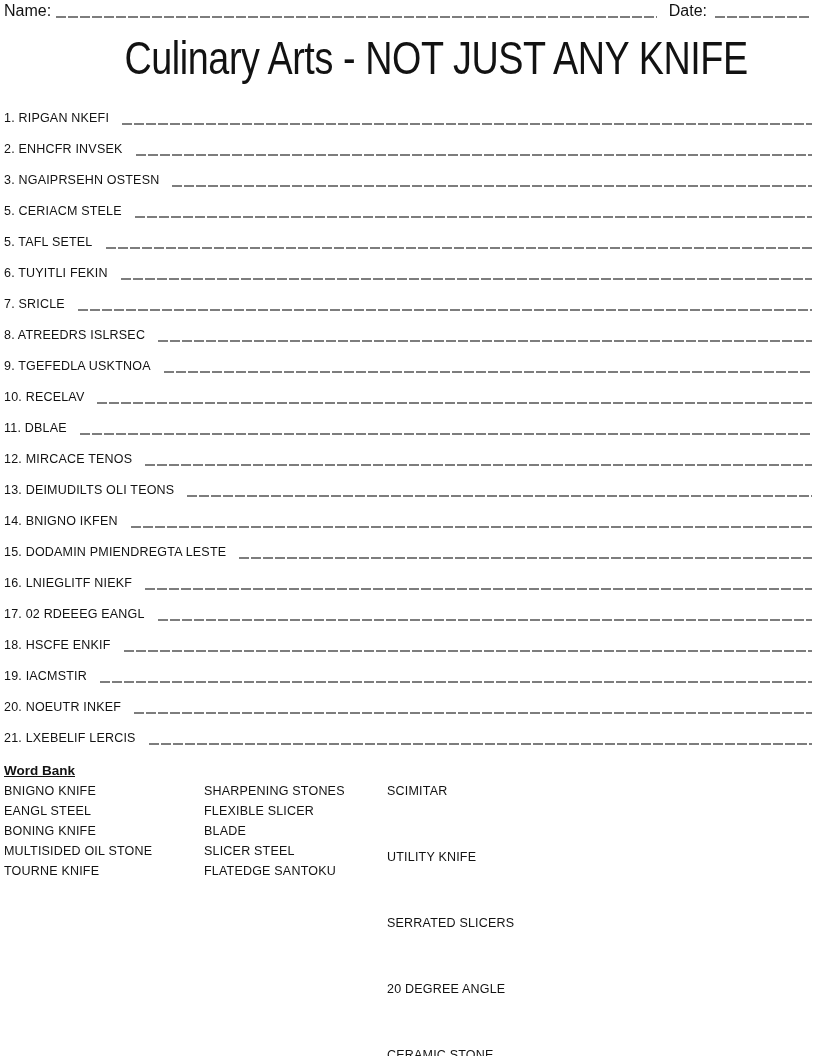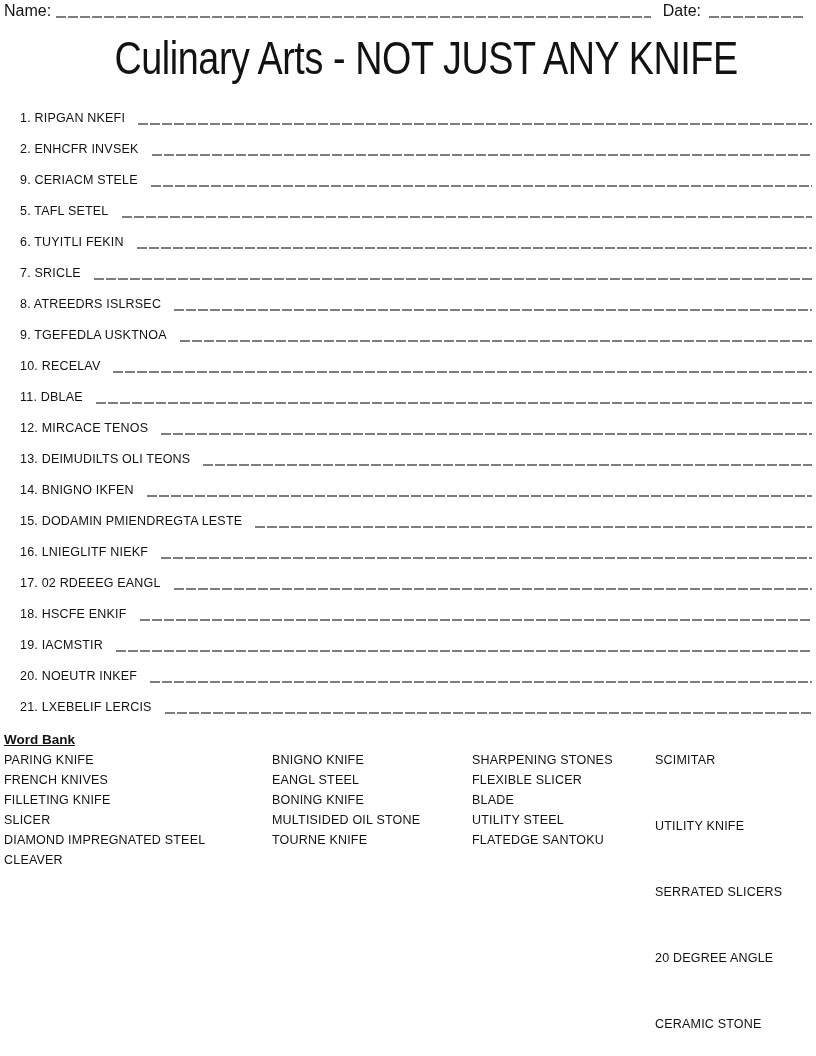--- a/index.html
+++ b/index.html
@@ -10,49 +10,49 @@
   body{
     width:816px;height:1056px;
     font-family:"Liberation Sans","DejaVu Sans",sans-serif;
     color:var(--ink);
     overflow:hidden;
     position:relative;
   }
   
   .topbar{
     display:flex;align-items:flex-end;
-    padding:2px 11px 0 4px;
+    padding:2px 5px 0 4px;
     font-size:16px;line-height:18px;
   }
   .uline{
     height:2px;
     background-image:repeating-linear-gradient(to right,var(--line) 0 10px,transparent 10px 12px);
     margin-bottom:2px;
   }
   .name-line{flex:1;margin-left:5px;}
   .date-label{margin-left:12px;}
   .date-line{width:96px;margin-left:8px;}
   
   h1.title{
     margin:14px 0 0 0;
-    text-align:center;
+    text-align:right;
     font-size:46px;
     font-weight:400;
     line-height:48px;
     letter-spacing:-0.5px;
     white-space:nowrap;
     padding-left:36px;
   }
   h1.title .title-inner{
     display:inline-block;
     transform:scaleX(0.82);
     transform-origin:50% 50%;
   }
   
-  .questions{margin:13px 4px 0 20px;}
+  .questions{margin:13px 4px 0 4px;}
   .qrow{
     display:flex;align-items:flex-end;
     height:31px;
     box-sizing:border-box;
   }
   .qlabel{
     font-size:12.5px;
     letter-spacing:0.2px;
     line-height:15px;
     white-space:nowrap;
@@ -107,21 +107,27 @@
         <div class="uline-inner"></div>
       </div>
     </div>
   <div class="qrow">
       <span class="qlabel">2. ENHCFR INVSEK</span>
       <div class="qline">
         <div class="uline-inner"></div>
       </div>
     </div>
   <div class="qrow">
-      <span class="qlabel">9. CERIACM STELE</span>
+      <span class="qlabel">3. NGAIPRSEHN OSTESN</span>
+      <div class="qline">
+        <div class="uline-inner"></div>
+      </div>
+    </div>
+  <div class="qrow">
+      <span class="qlabel">5. CERIACM STELE</span>
       <div class="qline">
         <div class="uline-inner"></div>
       </div>
     </div>
   <div class="qrow">
       <span class="qlabel">5. TAFL SETEL</span>
       <div class="qline">
         <div class="uline-inner"></div>
       </div>
     </div>
@@ -219,40 +225,32 @@
       <span class="qlabel">21. LXEBELIF LERCIS</span>
       <div class="qline">
         <div class="uline-inner"></div>
       </div>
     </div>
 </div>
 
 <div class="wordbank">
   <div class="wb-head">Word Bank</div>
   <div class="wb-cols">
-    <div class="wb-col wb-col-0">
-      <div class="wb-item">PARING KNIFE</div>
-      <div class="wb-item">FRENCH KNIVES</div>
-      <div class="wb-item">FILLETING KNIFE</div>
-      <div class="wb-item">SLICER</div>
-      <div class="wb-item">DIAMOND IMPREGNATED STEEL</div>
-      <div class="wb-item">CLEAVER</div>
-    </div>
     <div class="wb-col wb-col-1">
       <div class="wb-item">BNIGNO KNIFE</div>
       <div class="wb-item">EANGL STEEL</div>
       <div class="wb-item">BONING KNIFE</div>
       <div class="wb-item">MULTISIDED OIL STONE</div>
       <div class="wb-item">TOURNE KNIFE</div>
     </div>
     <div class="wb-col wb-col-2">
       <div class="wb-item">SHARPENING STONES</div>
       <div class="wb-item">FLEXIBLE SLICER</div>
       <div class="wb-item">BLADE</div>
-      <div class="wb-item">UTILITY STEEL</div>
+      <div class="wb-item">SLICER STEEL</div>
       <div class="wb-item">FLATEDGE SANTOKU</div>
     </div>
     <div class="wb-col wb-col-3">
       <div class="wb-item">SCIMITAR</div>
       <div class="wb-item">UTILITY KNIFE</div>
       <div class="wb-item">SERRATED SLICERS</div>
       <div class="wb-item">20 DEGREE ANGLE</div>
       <div class="wb-item">CERAMIC STONE</div>
     </div>
   </div>

